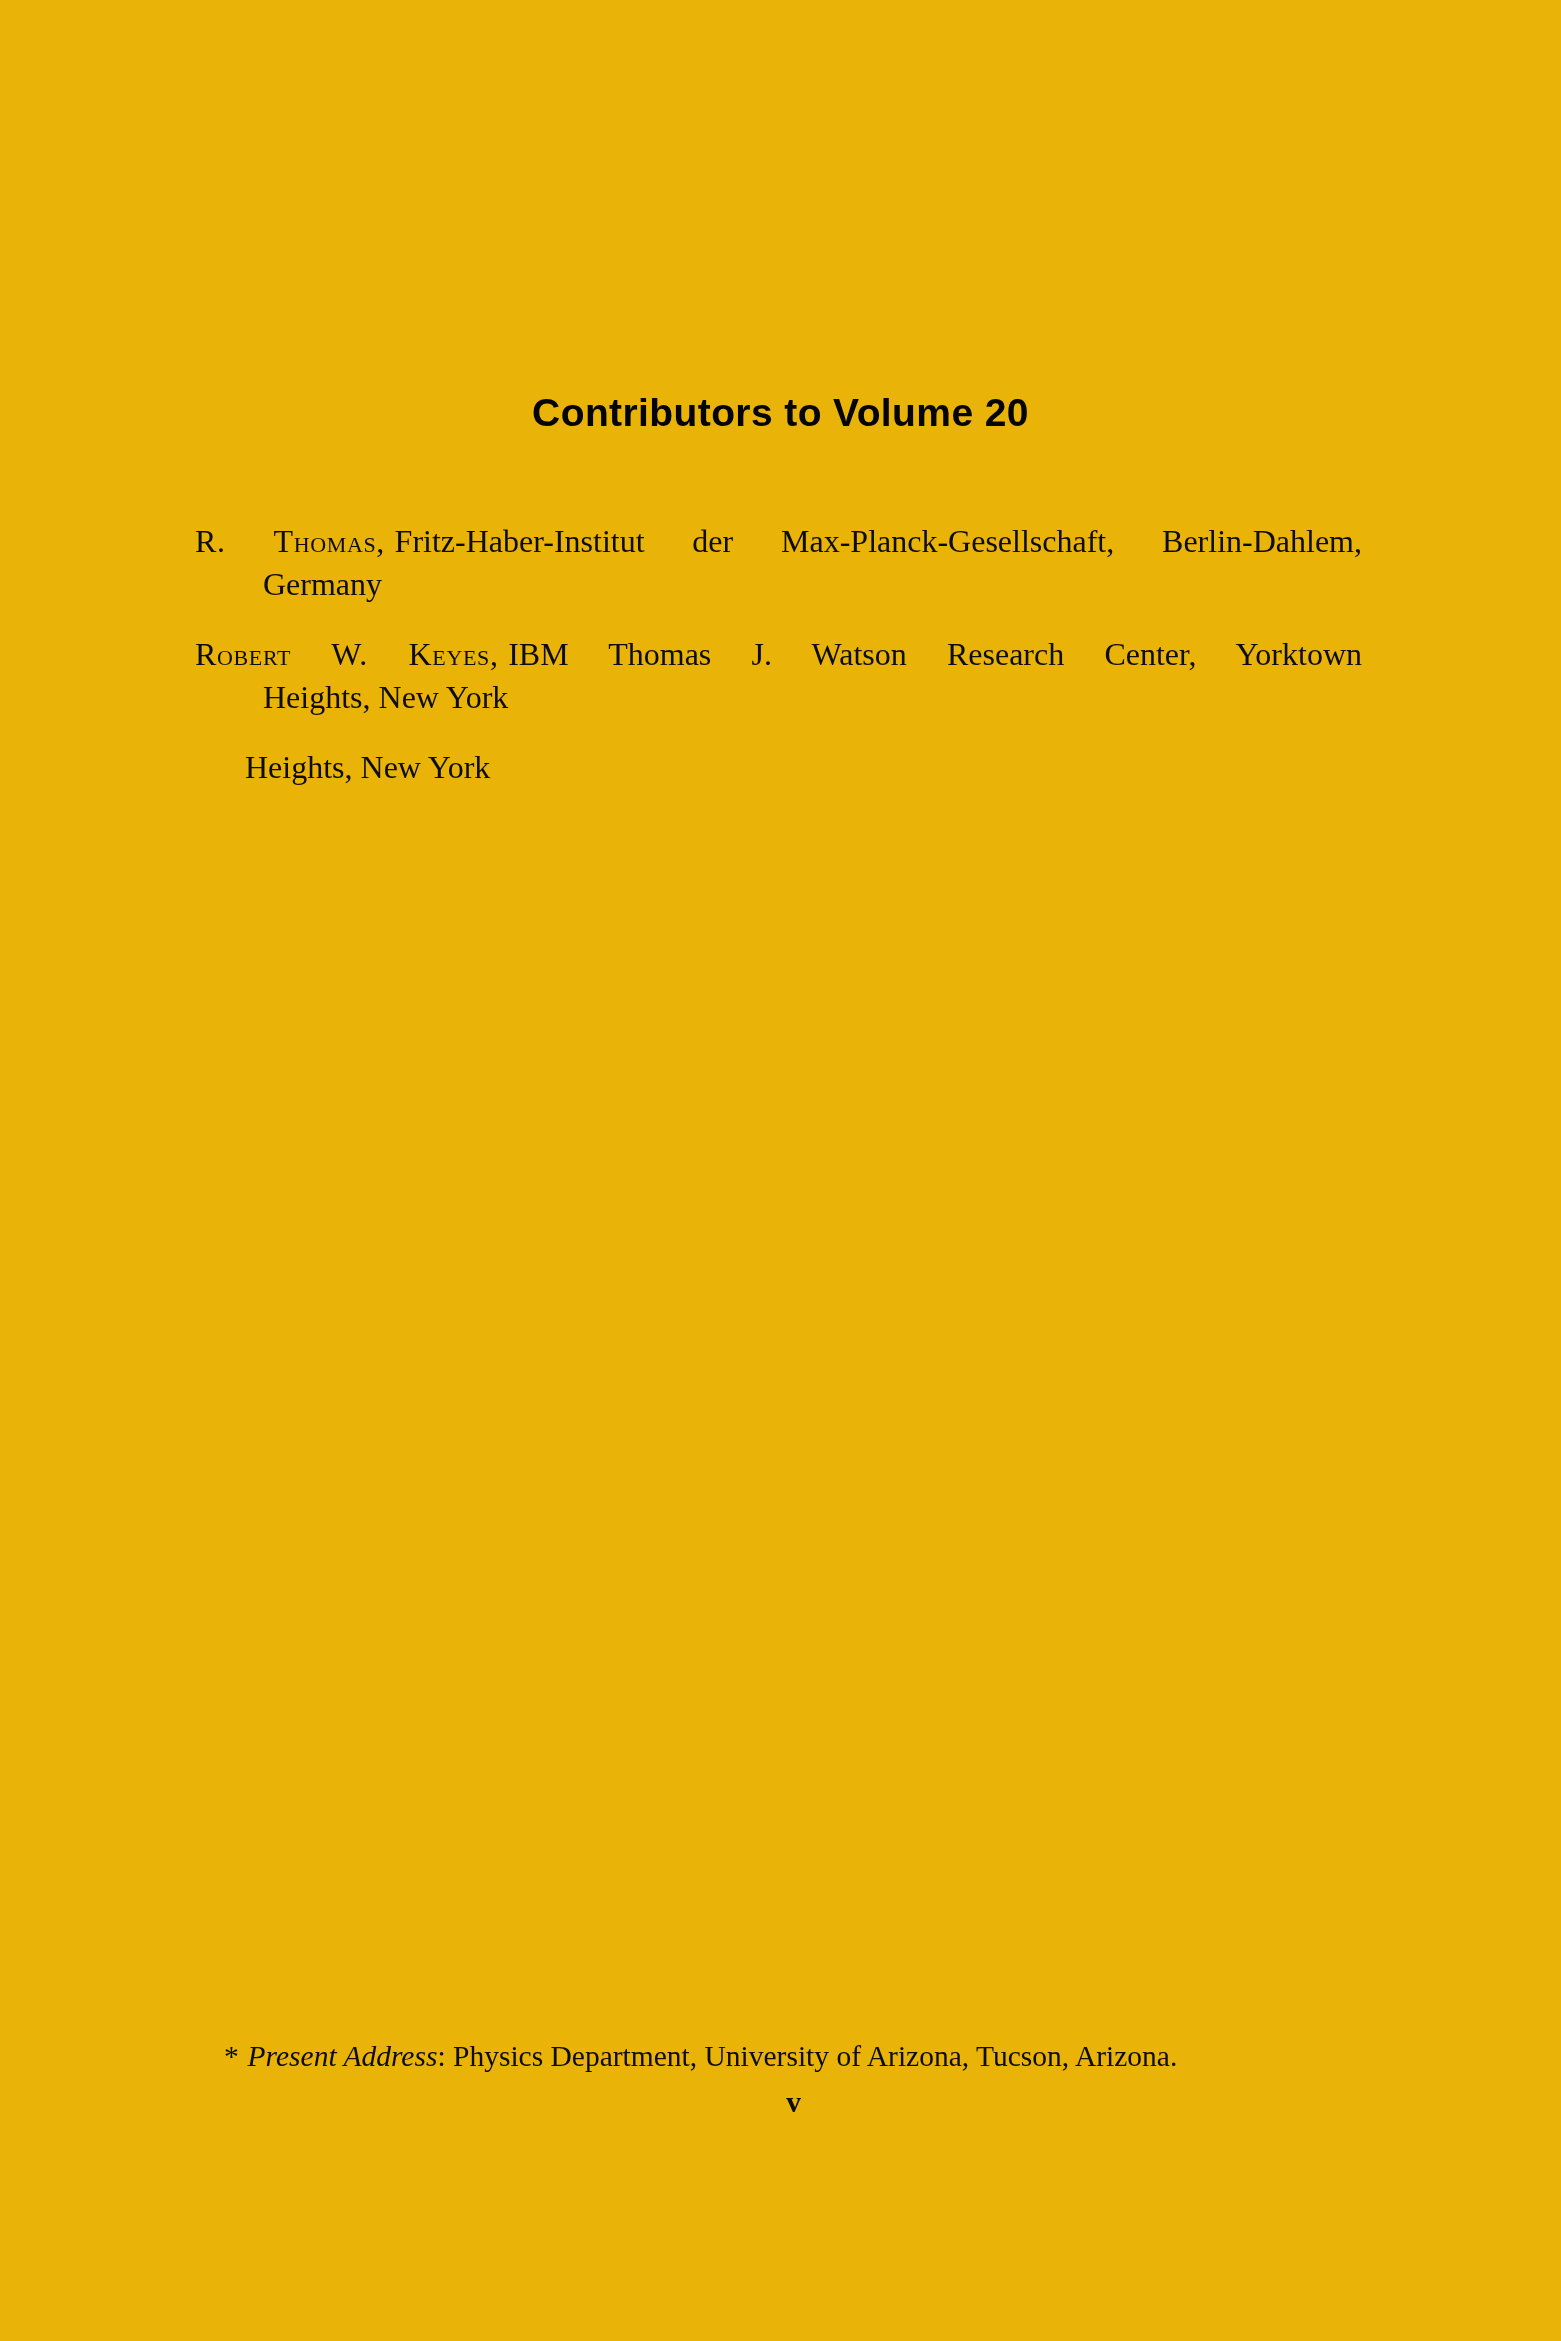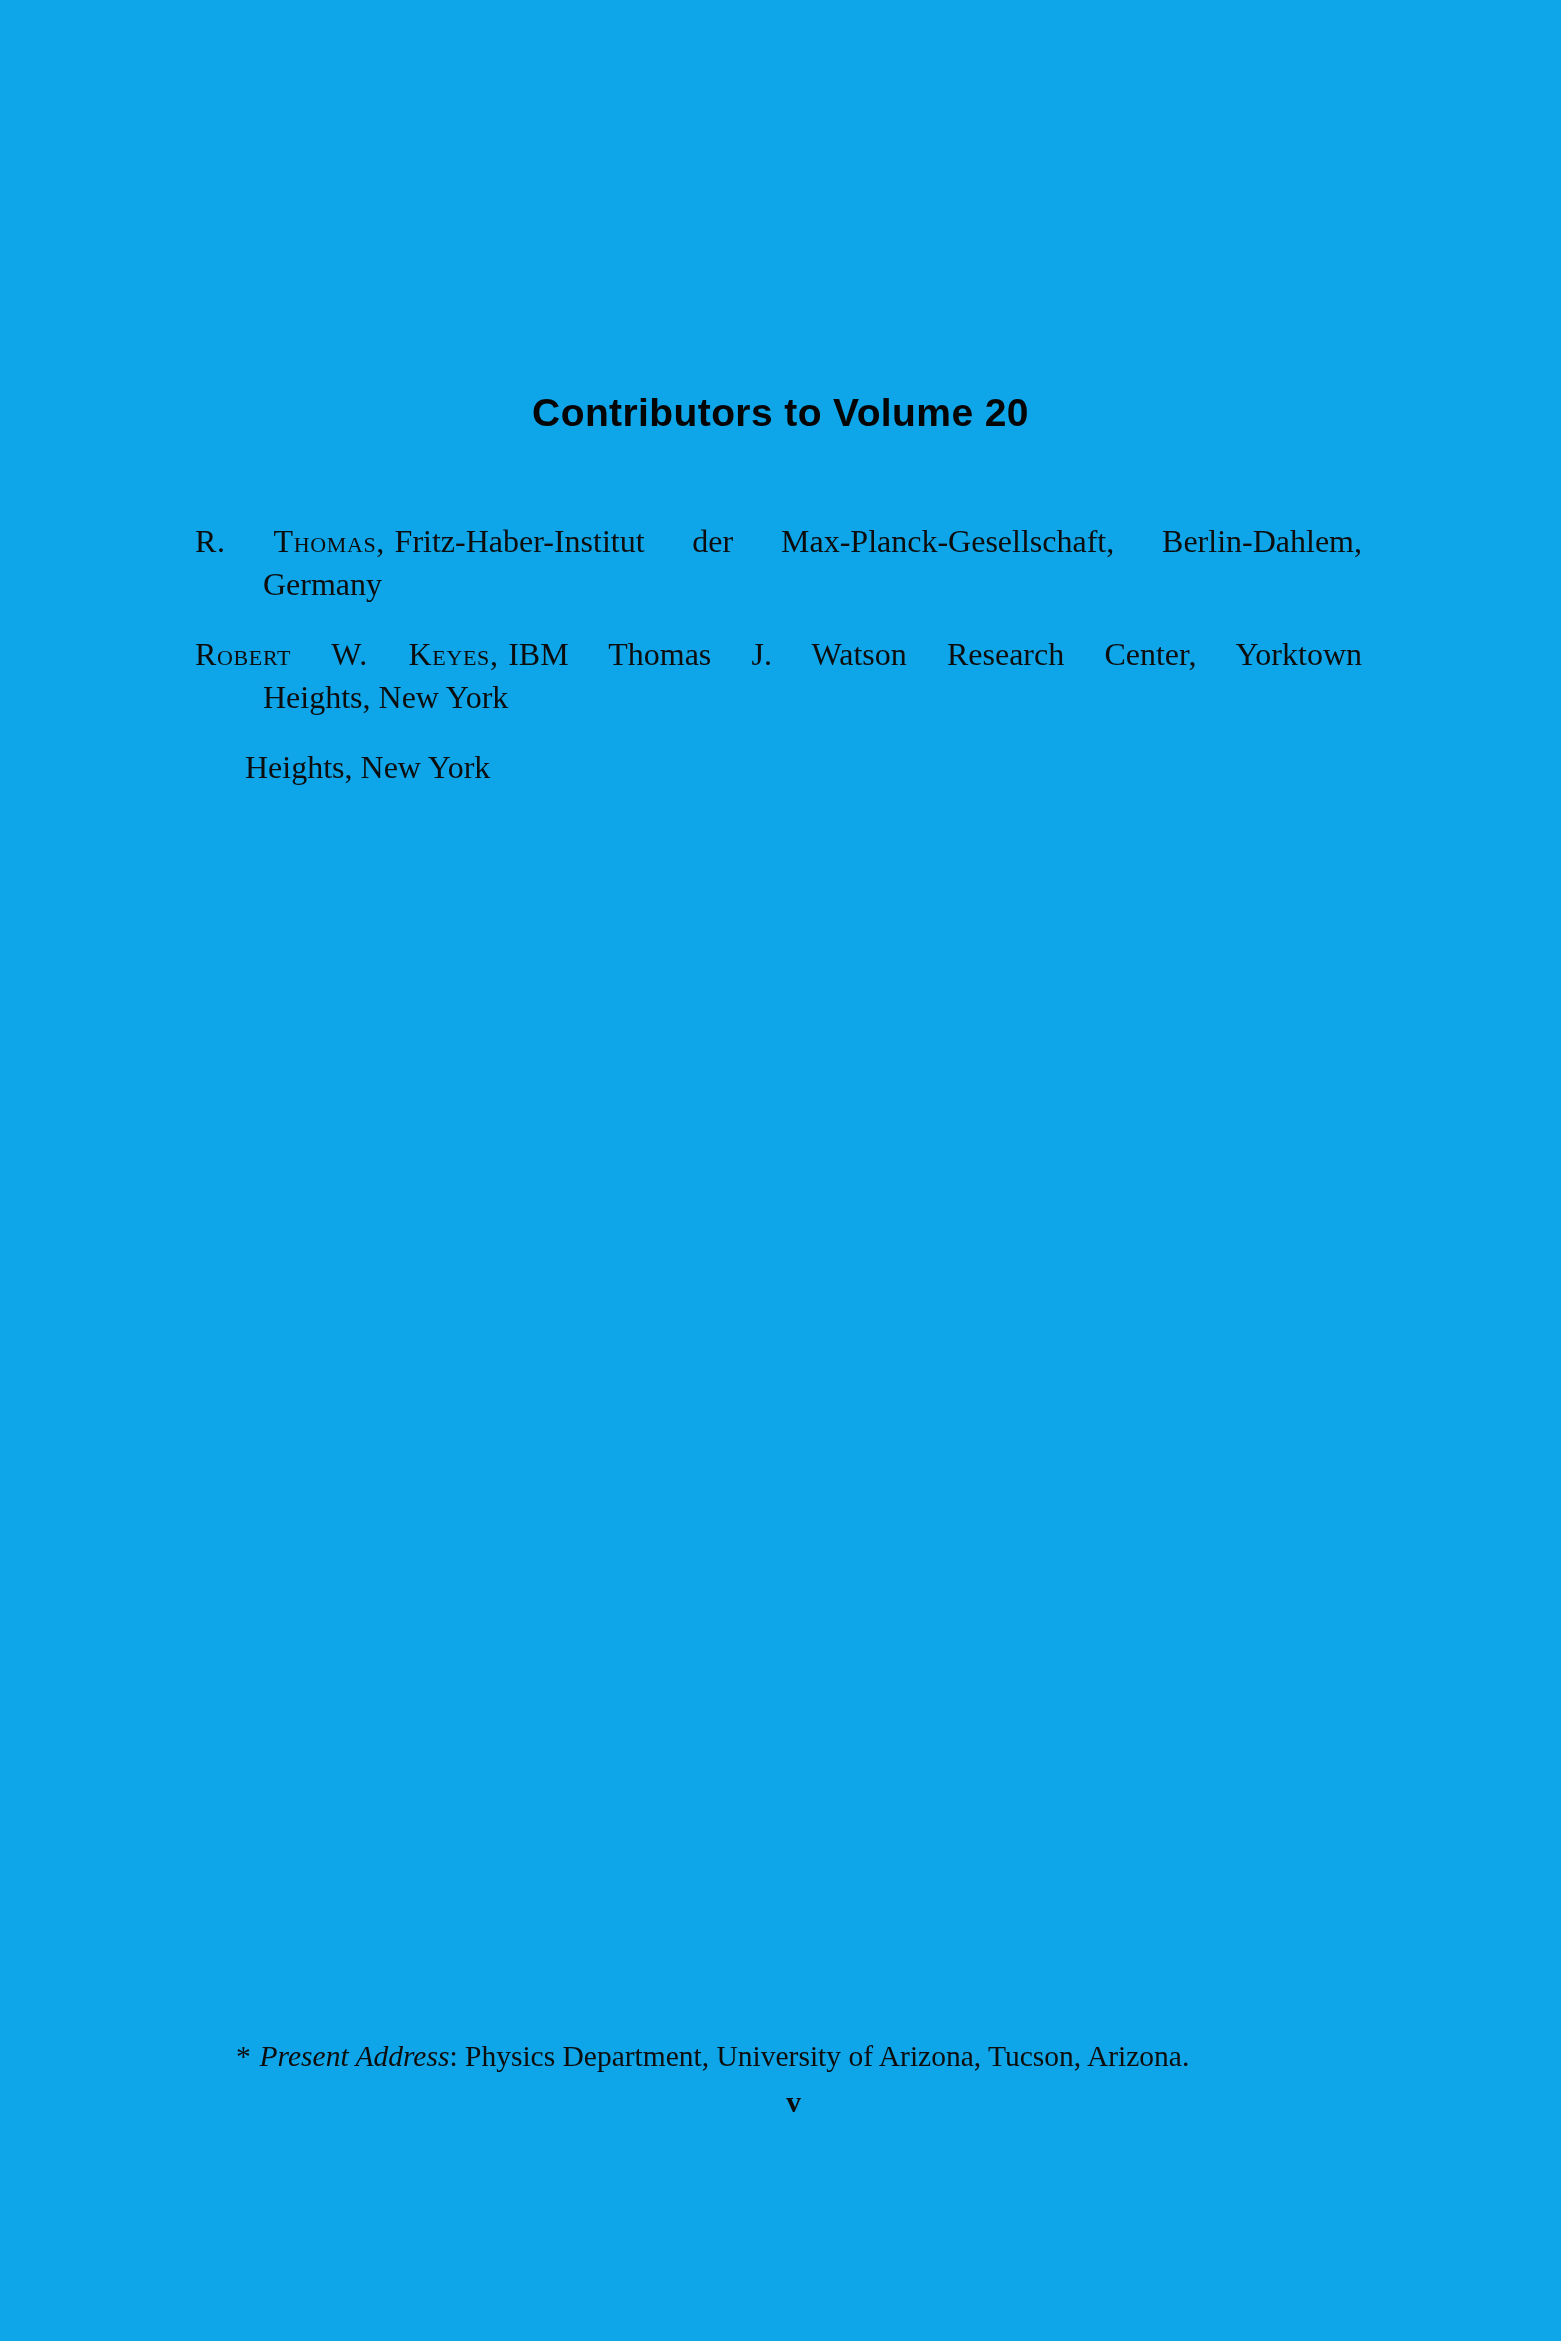--- a/index.html
+++ b/index.html
@@ -4,21 +4,21 @@
 <style>
   html, body {
     margin: 0;
     padding: 0;
     background: #ffffff;
   }
   .page {
     position: relative;
     width: 1561px;
     height: 2342px;
-    background: #0ea5e9;
+    background: #eab308;
     color: #0d0d0d;
     font-family: "Liberation Serif", serif;
     overflow: hidden;
   }
   .title {
     position: absolute;
     top: 390px;
     left: 0;
     width: 100%;
     margin: 0;
@@ -46,21 +46,21 @@
   .name {
     font-variant: small-caps;
     letter-spacing: 0.02em;
   }
   .aff { }
   .line1 .aff { margin-left: 0.30em; }
   .line2 { padding-left: 68px; }
   .line2.indent-sm { padding-left: 50px; }
   .footnote {
     position: absolute;
-    left: 236px;
+    left: 224px;
     top: 2038px;
     width: 1214px;
     font-size: 29.5px;
     line-height: 36px;
     white-space: nowrap;
   }
   .fn-label {
     font-style: italic;
     margin-left: 0.30em;
   }

